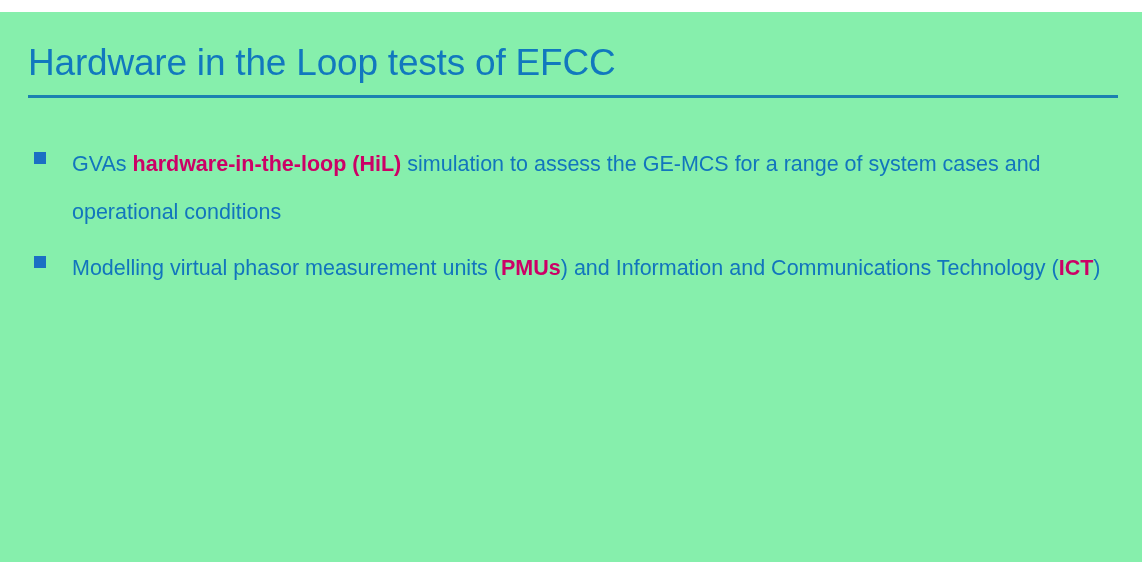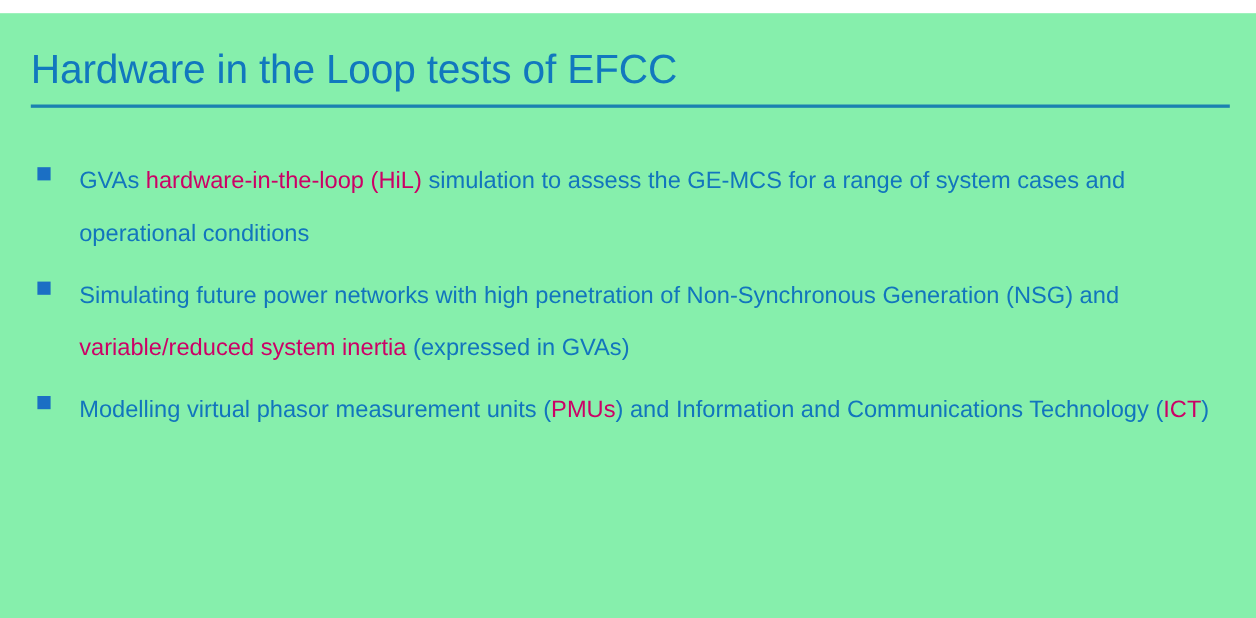--- a/index.html
+++ b/index.html
@@ -66,41 +66,37 @@
     background: #1b6fc4;
   }
   .bullet-text {
     font-size: 21.5px;
     line-height: 48px;
     color: #1275bd;
     font-weight: 400;
   }
   .em {
     color: #cc0066;
-    font-weight: 400;
+    font-weight: 700;
   }
 </style>
 </head>
 <body>
 
 <div id="slide">
 
   <div id="title-block">
     <div id="slide-title">Hardware in the Loop tests of EFCC</div>
     <div id="title-rule"></div>
   </div>
 
   <div id="bullet-list">
       <div class="bullet-item">
         <span class="bullet-marker"></span>
         <div class="bullet-text"><span>GVAs </span><span class="em">hardware-in-the-loop (HiL)</span><span> simulation to assess the GE-MCS for a range of system cases and operational conditions</span></div>
       </div>
       <div class="bullet-item">
         <span class="bullet-marker"></span>
-        <div class="bullet-text"><span>Simulating future power networks with high penetration of Non-Synchronous Generation (NSG) and </span><span class="em">variable/reduced system inertia</span><span> (expressed in GVAs)</span></div>
-      </div>
-      <div class="bullet-item">
-        <span class="bullet-marker"></span>
         <div class="bullet-text"><span>Modelling virtual phasor measurement units (</span><span class="em">PMUs</span><span>) and Information and Communications Technology (</span><span class="em">ICT</span><span>)</span></div>
       </div>
     </div>
 
 </div>
 
 </body></html>

